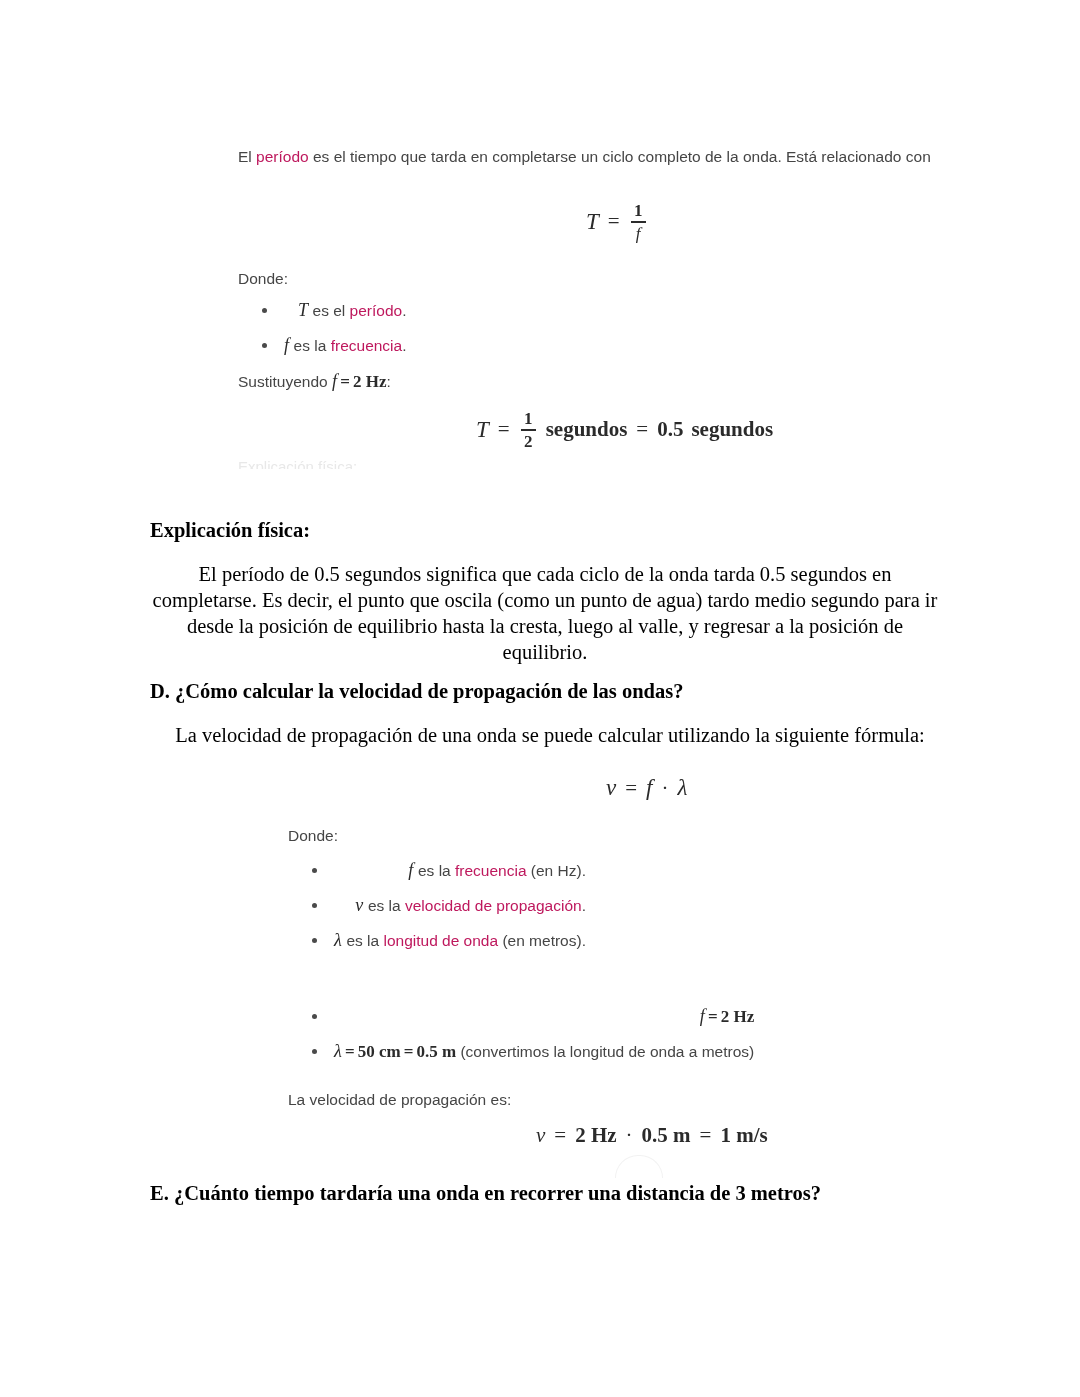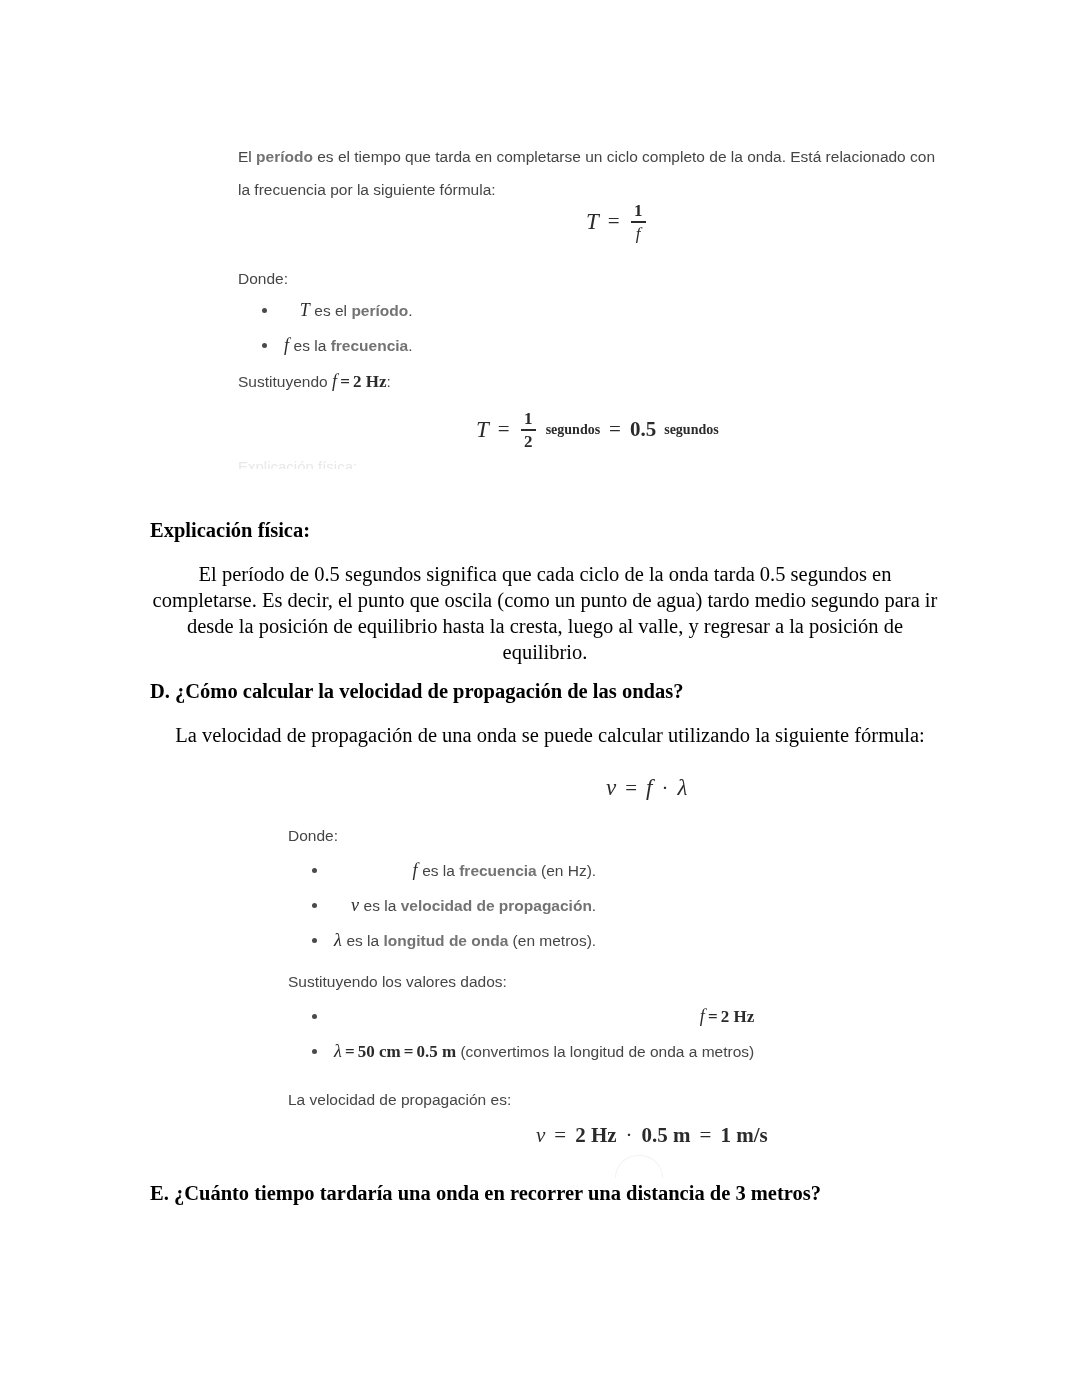--- a/index.html
+++ b/index.html
@@ -25,22 +25,22 @@
     color: #454545;
   }
   .shot p {
     margin: 0;
     font-size: 15.5px;
     line-height: 33px;
     color: #454545;
     font-weight: 400;
   }
   .shot p b, .shot li b {
-    font-weight: 700;
-    color: #737373;
+    font-weight: 400;
+    color: #be185d;
   }
   .shot ul {
     margin: 6px 0 0 0;
     padding: 0;
     list-style: none;
   }
   .shot li {
     position: relative;
     font-size: 15.5px;
     line-height: 34px;
@@ -92,21 +92,21 @@
   }
   .eq .var {
     font-style: italic;
     font-size: 23px;
   }
   .eq .eqs {
     font-size: 21px;
     padding: 0 9px;
   }
   .eq .txt {
-    font-size: 14px;
+    font-size: 21px;
     font-weight: 700;
     padding-left: 8px;
   }
   .eq .num {
     font-size: 21px;
     font-weight: 700;
     text-align: center;
   }
   .frac {
     display: inline-flex;
@@ -179,21 +179,20 @@
 </head>
 <body>
 
 <div class="page">
 
   <div class="shot" style="left:238px; top:140px; width:790px; height:330px;">
 
     <p>
       <span>El </span><b>período</b><span> es el tiempo que tarda en completarse un ciclo completo de la onda. Está relacionado con</span>
     </p>
-    <p>la frecuencia por la siguiente fórmula:</p>
 
     <div class="eq" style="left:348px; top:62px;">
       <span class="var">T</span>
       <span class="eqs">=</span>
       <span class="frac">
         <span class="top">1</span>
         <span class="bar"></span>
         <span class="bot">f</span>
       </span>
     </div>
@@ -255,21 +254,20 @@
         <span class="mi">f</span><span> es la </span><b>frecuencia</b><span> (en Hz).</span>
       </li>
       <li>
         <span class="mi">v</span><span> es la </span><b>velocidad de propagación</b><span>.</span>
       </li>
       <li>
         <span class="mi">λ</span><span> es la </span><b>longitud de onda</b><span> (en metros).</span>
       </li>
     </ul>
 
-    <p style="position:absolute; left:0; top:190px;">Sustituyendo los valores dados:</p>
 
     <ul style="position:absolute; left:12px; top:218px;">
       <li>
         <span class="mi">f</span><span class="mop">=</span><span class="mn">2 Hz</span>
       </li>
       <li>
         <span class="mi">λ</span><span class="mop">=</span><span class="mn">50 cm</span><span class="mop">=</span><span class="mn">0.5 m</span><span> (convertimos la longitud de onda a metros)</span>
       </li>
     </ul>
 

